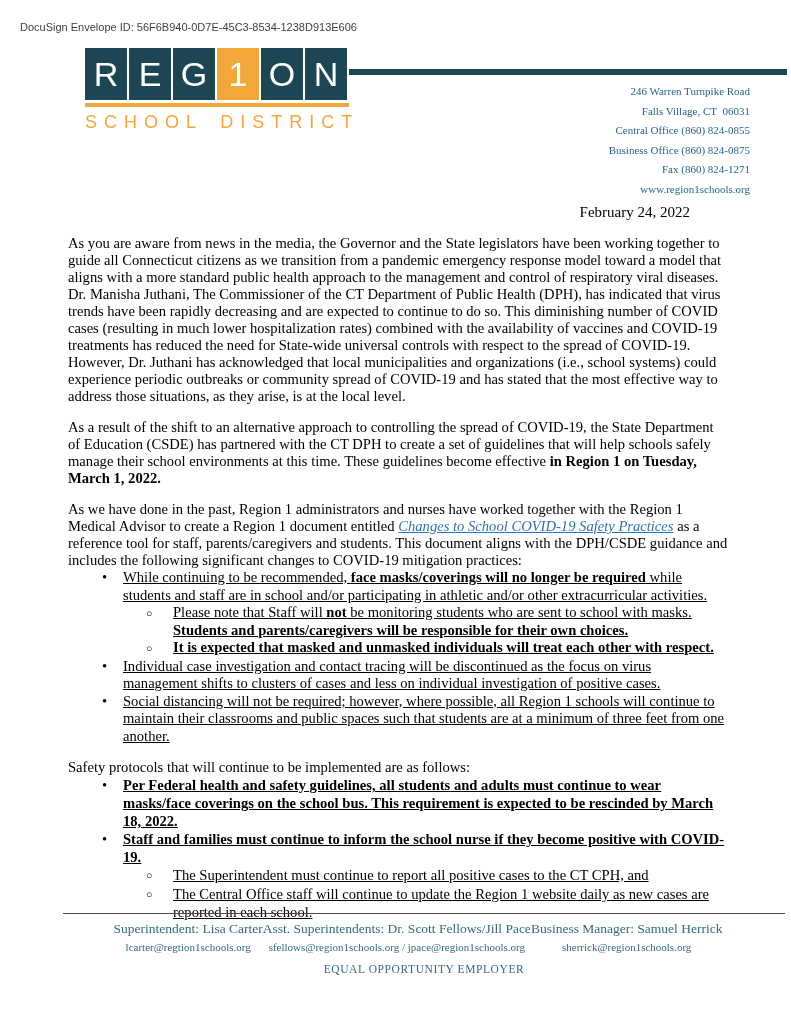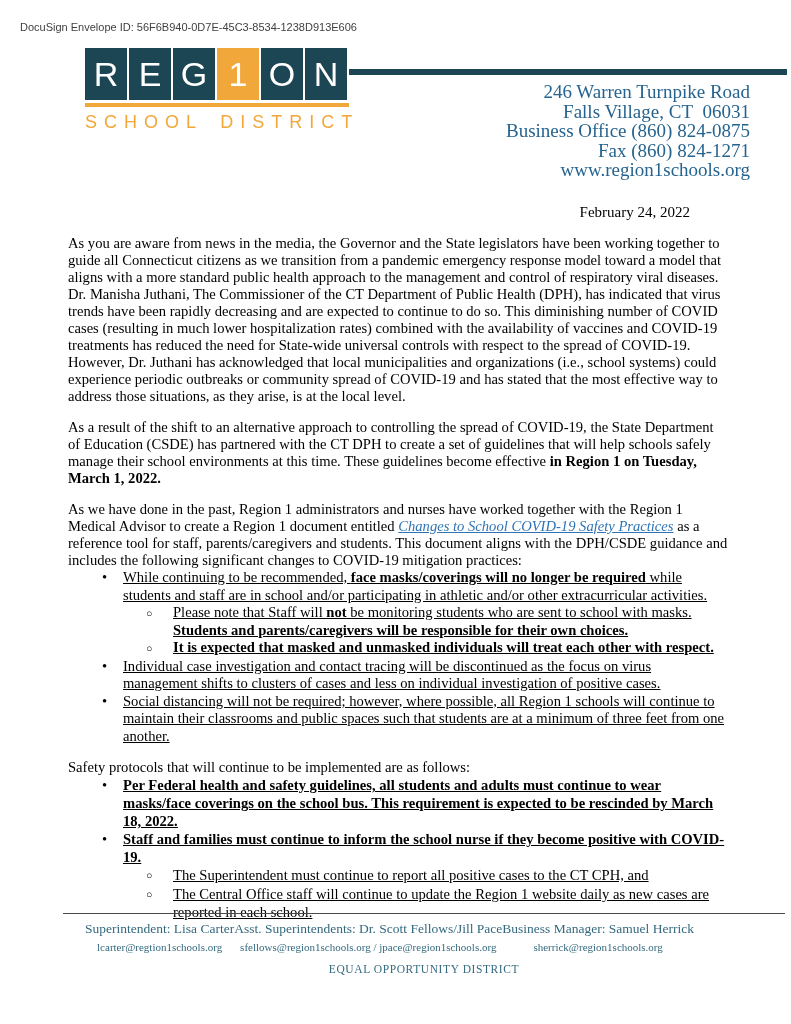--- a/index.html
+++ b/index.html
@@ -24,21 +24,21 @@
   }
   .lbox.gold{background:var(--gold,#f2a73b);}
   .gold-rule{height:4px;background:var(--gold,#f2a73b);margin-top:3px;}
   .logo-sub{
     margin-top:5px;font-family:"Liberation Sans","DejaVu Sans",sans-serif;
     font-size:18px;color:var(--gold,#f2a73b);letter-spacing:7px;word-spacing:6px;white-space:nowrap;
   }
   .navy-rule{position:absolute;left:349px;right:4px;top:57px;height:6px;background:var(--navy,#1c4653);}
   .addr{
     position:absolute;top:70px;right:41px;text-align:right;
-    color:var(--address_blue,#26648f);font-size:19px;line-height:19.5px;
+    color:var(--address_blue,#26648f);font-size:11px;line-height:19.5px;
   }
   
   .content{margin:0 63px 0 68px;font-size:14.6px;line-height:17px;}
   .date-line{text-align:right;padding-right:38px;font-size:15px;line-height:17px;}
   .salutation{margin-top:14px;}
   p.para{margin:14px 0 0 0;}
   .bullets{margin:0;}
   .bullets1 .li{line-height:17.5px;}
   .bullets2 .li{line-height:18px;}
   .li{display:flex;align-items:flex-start;}
@@ -46,21 +46,21 @@
   .li.lvl2{margin-left:78px;}
   .li .marker{flex:0 0 auto;width:21px;}
   .li.lvl2 .marker{width:27px;font-size:10.5px;padding-top:1px;}
   .li-text{flex:1 1 auto;text-decoration:underline;}
   .b{font-weight:bold;}
   .u{text-decoration:underline;}
   .link{color:var(--link_blue,#2e74b5);font-style:italic;text-decoration:underline;cursor:pointer;}
   
   .footer{position:absolute;left:63px;right:6px;top:901px;color:var(--footer_teal,#33697f);}
   .footer-rule{border-top:1.5px solid var(--rule_dark,#4a4a4a);height:0;}
-  .cols{display:flex;justify-content:flex-start;padding:6px 34px 0 22px;}
+  .cols{display:flex;justify-content:center;padding:6px 34px 0 22px;}
   .col{text-align:center;}
   .col .role{font-size:13.5px;line-height:17px;}
   .col .email{font-size:11px;line-height:20px;}
   .eoe{text-align:center;margin-top:6px;font-size:11.5px;letter-spacing:0.6px;}
 </style>
 </head>
 <body>
 
 <div class="page">
 
@@ -76,20 +76,21 @@
         <span class="lbox">O</span>
         <span class="lbox">N</span>
       </div>
       <div class="gold-rule"></div>
       <div class="logo-sub">SCHOOL DISTRICT</div>
     </div>
     <div class="navy-rule"></div>
     <div class="addr">
       <div>246 Warren Turnpike Road</div>
       <div>Falls Village, CT&nbsp; 06031</div>
+      <div>Central Office (860) 824-0855</div>
       <div>Business Office (860) 824-0875</div>
       <div>Fax (860) 824-1271</div>
       <div>www.region1schools.org</div>
     </div>
   </div>
 
   <div class="content">
     <div class="date-line">February 24, 2022</div>
 
     <p class="para"><span>As you are aware from news in the media, the Governor and the State legislators have been working together to guide all Connecticut citizens as we transition from a pandemic emergency response model toward a model that aligns with a more standard public health approach to the management and control of respiratory viral diseases. Dr. Manisha Juthani, The Commissioner of the CT Department of Public Health (DPH), has indicated that virus trends have been rapidly decreasing and are expected to continue to do so. This diminishing number of COVID cases (resulting in much lower hospitalization rates) combined with the availability of vaccines and COVID-19 treatments has reduced the need for State-wide universal controls with respect to the spread of COVID-19. However, Dr. Juthani has acknowledged that local municipalities and organizations (i.e., school systems) could experience periodic outbreaks or community spread of COVID-19 and has stated that the most effective way to address those situations, as they arise, is at the local level.</span></p>
@@ -150,16 +151,16 @@
       </div>
       <div class="col">
         <div class="role">Asst. Superintendents: Dr. Scott Fellows/Jill Pace</div>
         <div class="email">sfellows@region1schools.org / jpace@region1schools.org</div>
       </div>
       <div class="col">
         <div class="role">Business Manager: Samuel Herrick</div>
         <div class="email">sherrick@region1schools.org</div>
       </div>
     </div>
-    <div class="eoe">EQUAL OPPORTUNITY DISTRICT</div>
+    <div class="eoe">EQUAL OPPORTUNITY EMPLOYER</div>
   </div>
 
 </div>
 
 </body></html>

